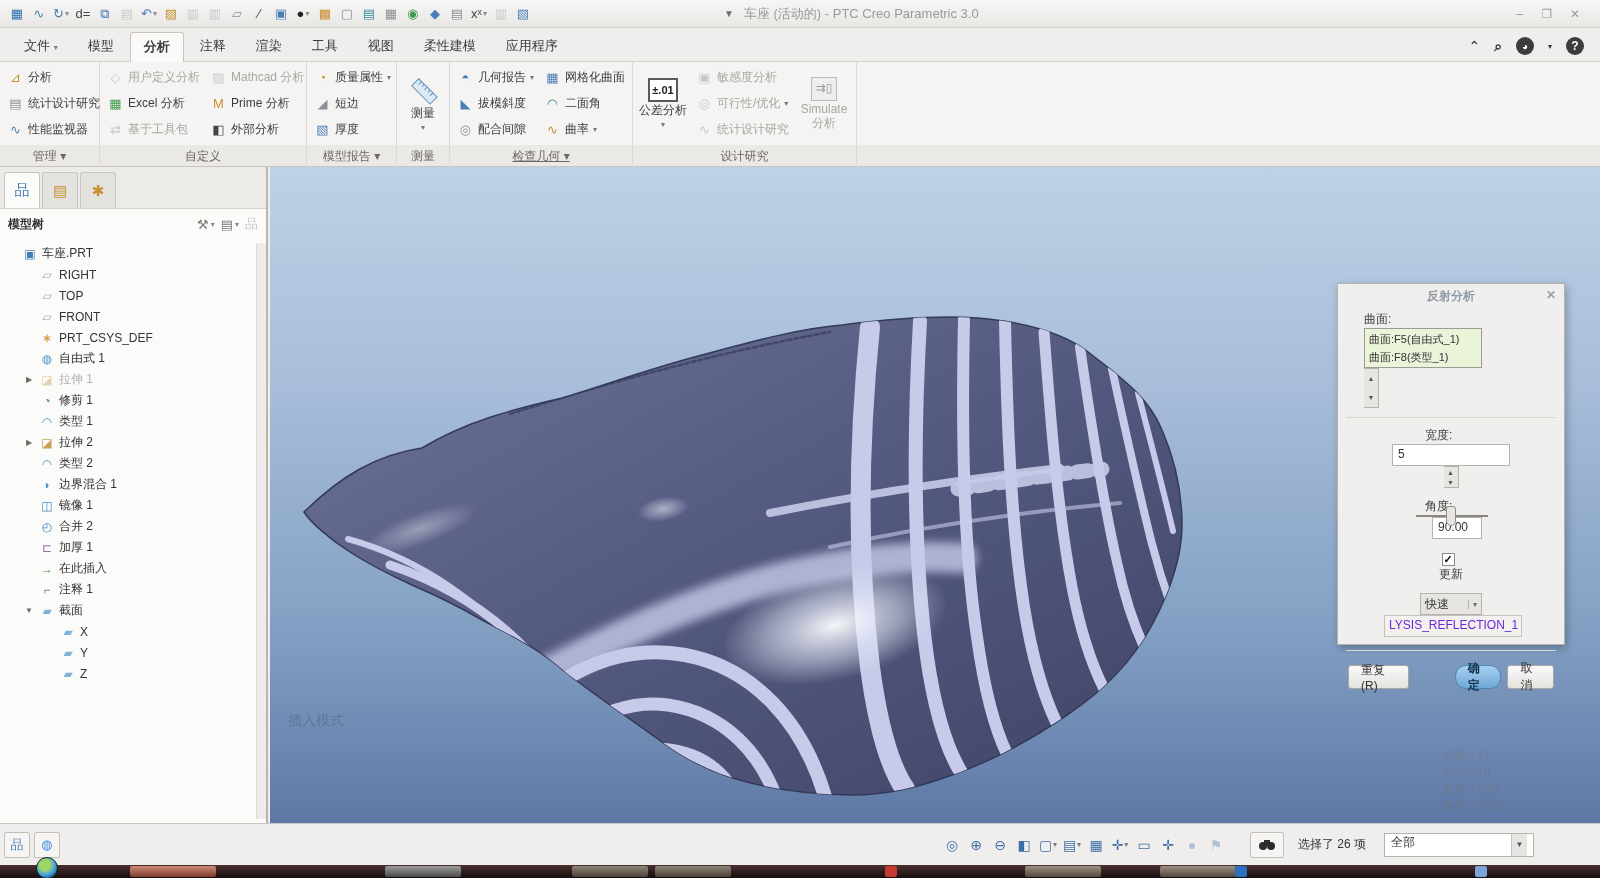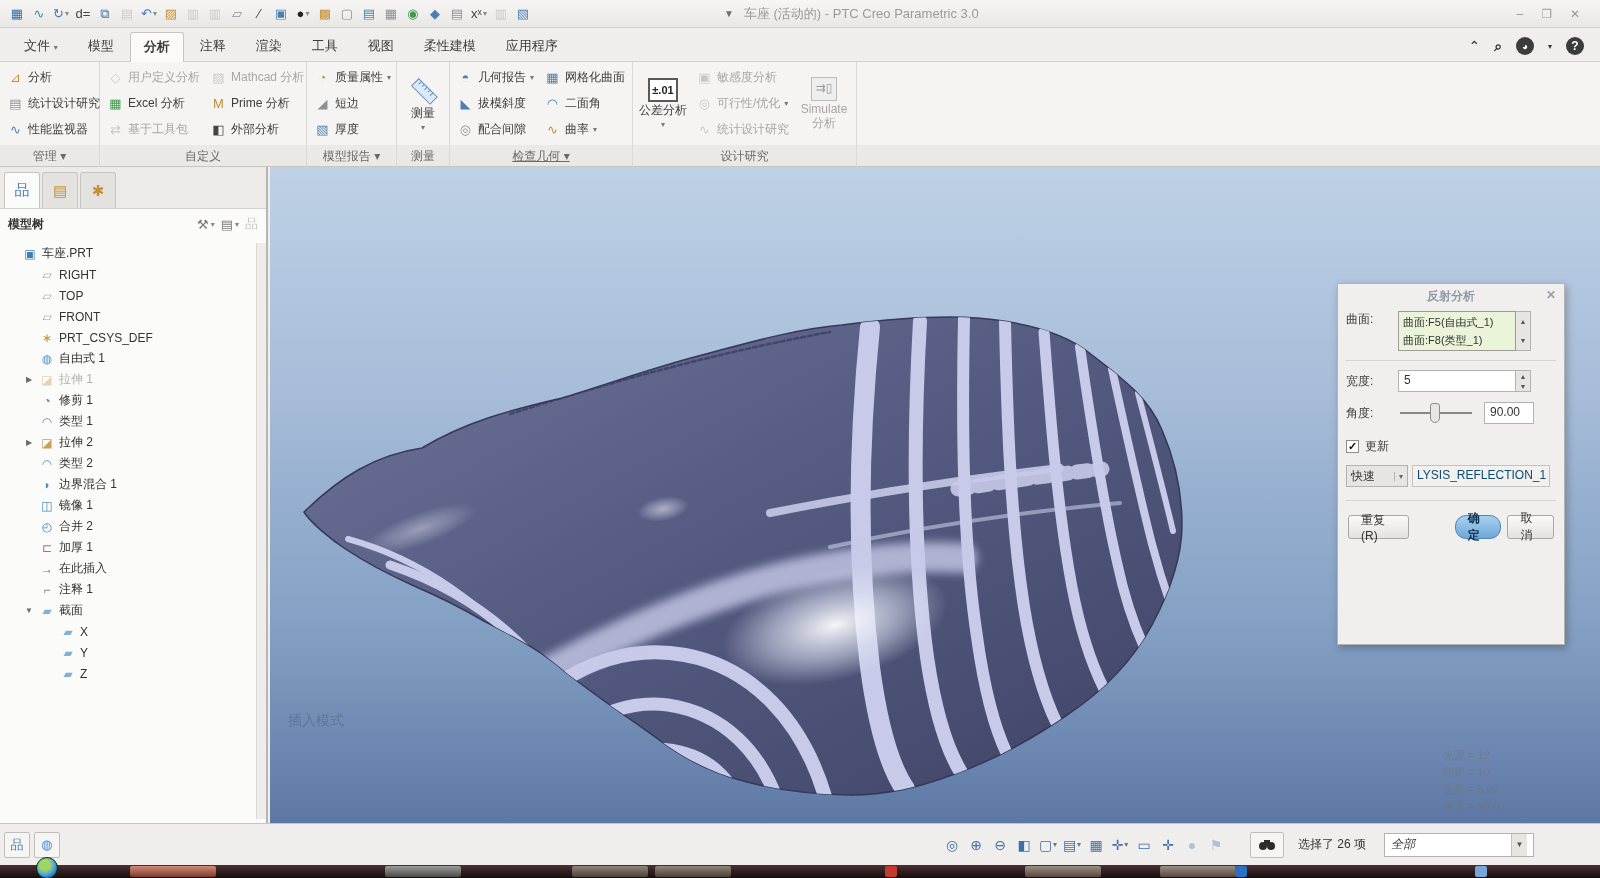--- a/index.html
+++ b/index.html
@@ -93,21 +93,21 @@
   #faint-info { position:absolute; right:95px; top:580px; text-align:left;
     color:rgba(120,110,100,.38); font-size:11px; line-height:17px; }
 
   
   #dialog { position:absolute; left:1337px; top:283px; width:228px; height:362px;
     background:#f1efed; border:1px solid #b5b2ae; box-shadow:2px 3px 8px rgba(0,0,0,.25);
     z-index:20; font-size:12px; }
   #dlg-title { height:24px; display:flex; align-items:center; justify-content:center;
     color:#8e9aa6; font-weight:bold; position:relative; }
   #dlg-close { position:absolute; right:8px; top:4px; color:#9aa0a6; font-size:12px; }
-  .dlg-row { display:flex; align-items:center; padding:3px 8px; }
+  .dlg-row { display:flex; align-items:center; padding:3px 26px;flex-direction:column; }
   .dlg-lbl { width:52px; color:#3c3c3c; }
   #surf-list { width:118px; height:40px; background:#eaf4d9; border:1px solid #9e9b97;
     font-size:11px; line-height:18px; padding:1px 4px; color:#333; overflow:hidden; white-space:nowrap;}
   .spin { width:15px; height:40px; display:flex; flex-direction:column; border:1px solid #b5b2ae;
     border-left:none; background:#e7e5e2; }
   .spin span { flex:1; display:flex; align-items:center; justify-content:center; font-size:7px; color:#555; }
   .spin.h22 { height:22px; }
   .dlg-sep { border-top:1px solid #d8d5d1; margin:6px 8px; }
   .color-btn { width:26px; height:24px; border:1px solid #b5b2ae; background:#fdfdfd; margin-right:3px;
     display:flex; align-items:center; justify-content:center; border-radius:2px; }
@@ -120,40 +120,40 @@
   #angle-thumb { position:absolute; left:30px; top:-9px; width:10px; height:20px; background:#e8e6e3;
     border:1px solid #8f8c88; border-radius:4px 4px 7px 7px; }
   #angle-val { width:50px; height:22px; background:#fff; border:1px solid #b5b2ae; padding:2px 5px;
     margin-left:12px; color:#333; }
   .chk { width:13px; height:13px; background:#fff; border:1px solid #8f8c88; display:inline-flex;
     align-items:center; justify-content:center; font-size:11px; font-weight:bold; color:#111; margin-right:6px; }
   #quick-combo { width:62px; height:22px; border:1px solid #b5b2ae; background:#e7e5e2;
     display:flex; align-items:center; padding:0 4px; color:#333; }
   #quick-combo .dd { margin-left:auto; font-size:8px; color:#666; border-left:1px solid #b5b2ae; padding-left:4px; }
   #name-in { width:138px; height:22px; background:#f3f1ef; border:1px solid #c5c2be; padding:2px 4px;
-    color:#0c4a6e; margin-left:4px; overflow:hidden; white-space:nowrap; }
+    color:#6d28d9; margin-left:4px; overflow:hidden; white-space:nowrap; }
   .dlg-buttons { display:flex; align-items:center; padding:8px 10px; gap:6px; }
   .dbtn { height:24px; padding:0 12px; border:1px solid #aaa7a3; border-radius:3px;
     background:linear-gradient(#fbfaf9,#e4e2df); display:flex; align-items:center; color:#333; }
   .dbtn.primary { background:linear-gradient(#a8d0f0,#6fa8d8); border-color:#4d86b8; color:#10324e;
     font-weight:bold; margin-left:40px;border-radius:11px; }
 
   
   #statusbar { position:absolute; left:0; top:823px; width:1600px; height:42px; background:#f0eeec;
     border-top:1px solid #c8c5c1; display:flex; align-items:center; }
   .sb-btn { width:26px; height:26px; border:1px solid #c2bfbb; border-radius:2px; background:#f6f5f3;
     display:flex; align-items:center; justify-content:center; margin-left:4px; font-size:13px; }
   .s-item { display:inline-flex; align-items:center; justify-content:center; height:24px; min-width:22px;
     margin:0 1px; color:#3d6fa8; font-size:14px; }
   .s-item .dd { display:none; font-size:8px; color:#777; margin-left:1px; }
   .s-item.hasdd .dd { display:inline; }
   .s-item.dis { opacity:.35; }
   #sel-count { margin-left:14px; color:#333; }
   #filter-combo { margin-left:18px; width:150px; height:24px; border:1px solid #b5b2ae; background:#fff;
-    display:flex; align-items:center; padding:0 6px; color:#333;font-style:italic; }
+    display:flex; align-items:flex-start; padding:0 6px; color:#333; }
   #filter-combo .dd { margin-left:auto; width:16px; height:22px; background:#e7e5e2;
     border-left:1px solid #c5c2be; display:flex; align-items:center; justify-content:center; font-size:8px; color:#555; }
   #binoc { width:34px; height:26px; border:1px solid #c2bfbb; background:#f6f5f3; border-radius:2px;
     display:flex; align-items:center; justify-content:center; margin-left:22px; }
 
   
   #taskbar { position:absolute; left:0; top:865px; width:1600px; height:13px;
     background:linear-gradient(#4a3030,#170d0d); z-index:40; }
   #orb { position:absolute; left:36px; top:-8px; width:22px; height:22px; border-radius:50%;
     background:radial-gradient(circle at 40% 35%, #9fd468 0 30%, #4aa3df 55%, #1d5f9e 80%);

